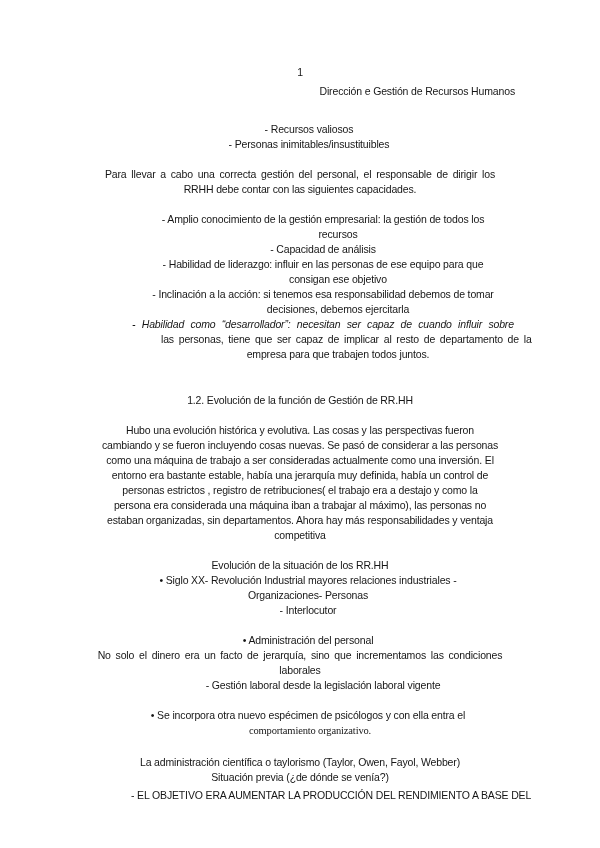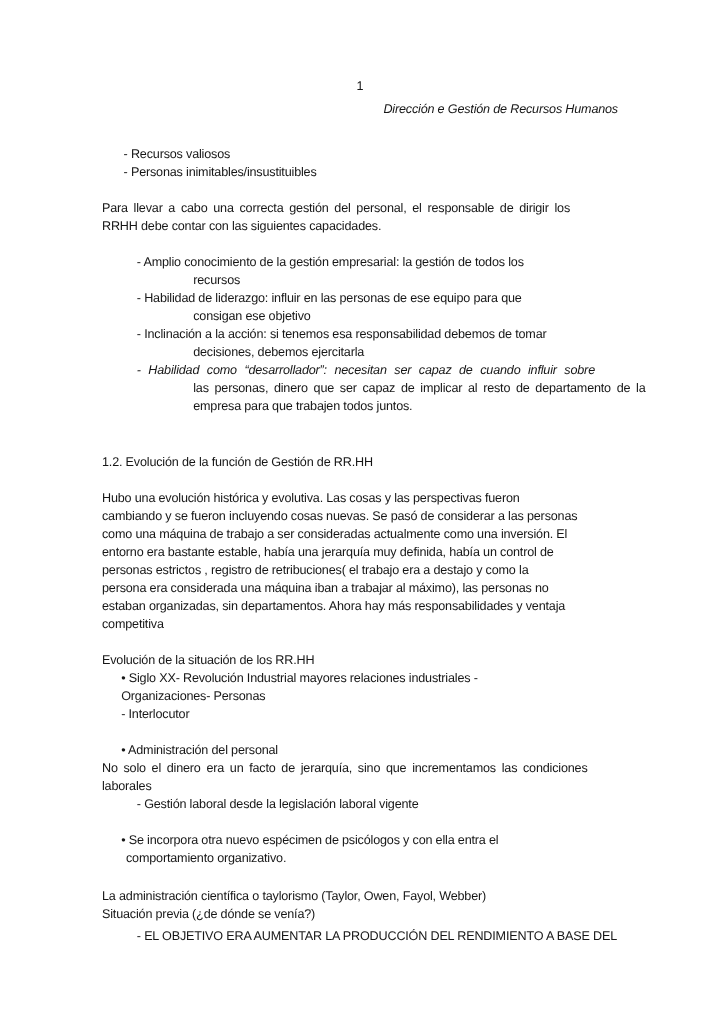--- a/index.html
+++ b/index.html
@@ -21,29 +21,30 @@
   .content {
     position: absolute;
     left: 85px;
     top: 65px;
     width: 430px;
   }
   .line {
     height: 15px;
     line-height: 15px;
     white-space: pre;
+    text-align: center;
   }
   .spacer { width: 100%; }
   .center { text-align: center; }
-  .right  { text-align: right; font-style: italic; }
+  .right  { text-align: right; }
   .ind1   { margin-left: 18px; }   
-  .dash   { margin-left: 29px; }   
+  .dash   { margin-left: 46px; }   
   .wrap   { margin-left: 76px; }   
   .bullet { margin-left: 16px; }   
-  .bwrap  { margin-left: 20px; }   
+  .bwrap  { margin-left: 20px; font-family: Liberation Serif, serif; }   
   .j1 { word-spacing: 2px; }       
   .j2 { word-spacing: 3.5px; font-style: italic; }     
 </style>
 </head>
 <body>
 
 <div class="page">
   <div class="content">
     <div class="line center">1</div>
     <div class="spacer" style="height:4px"></div>
@@ -51,26 +52,27 @@
     <div class="spacer" style="height:23px"></div>
     <div>
         <div class="line ind1">- Recursos valiosos</div>
         <div class="line ind1">- Personas inimitables/insustituibles</div>
         <div class="spacer" style="height: 15px;"></div>
         <div class="line j1">Para llevar a cabo una correcta gestión del personal, el responsable de dirigir los</div>
         <div class="line">RRHH debe contar con las siguientes capacidades.</div>
         <div class="spacer" style="height: 15px;"></div>
         <div class="line dash">- Amplio conocimiento de la gestión empresarial: la gestión de todos los</div>
         <div class="line wrap">recursos</div>
+        <div class="line dash">- Capacidad de análisis</div>
         <div class="line dash">- Habilidad de liderazgo: influir en las personas de ese equipo para que</div>
         <div class="line wrap">consigan ese objetivo</div>
         <div class="line dash">- Inclinación a la acción: si tenemos esa responsabilidad debemos de tomar</div>
         <div class="line wrap">decisiones, debemos ejercitarla</div>
         <div class="line dash j2">- Habilidad como “desarrollador”: necesitan ser capaz de cuando influir sobre</div>
-        <div class="line wrap j1">las personas, dinero que ser capaz de implicar al resto de departamento de la</div>
+        <div class="line wrap j1">las personas, tiene que ser capaz de implicar al resto de departamento de la</div>
         <div class="line wrap">empresa para que trabajen todos juntos.</div>
         <div class="spacer" style="height: 31px;"></div>
         <div class="line">1.2. Evolución de la función de Gestión de RR.HH</div>
         <div class="spacer" style="height: 15px;"></div>
         <div class="line">Hubo una evolución histórica y evolutiva. Las cosas y las perspectivas fueron</div>
         <div class="line">cambiando y se fueron incluyendo cosas nuevas. Se pasó de considerar a las personas</div>
         <div class="line">como una máquina de trabajo a ser consideradas actualmente como una inversión. El</div>
         <div class="line">entorno era bastante estable, había una jerarquía muy definida, había un control de</div>
         <div class="line">personas estrictos , registro de retribuciones( el trabajo era a destajo y como la</div>
         <div class="line">persona era considerada una máquina iban a trabajar al máximo), las personas no</div>

